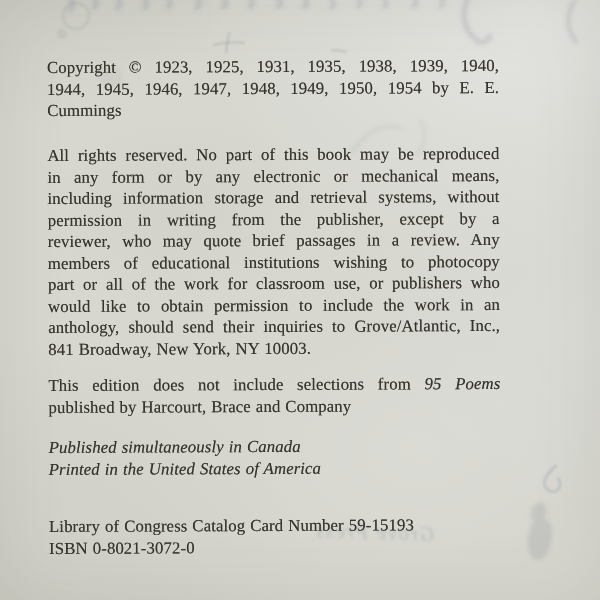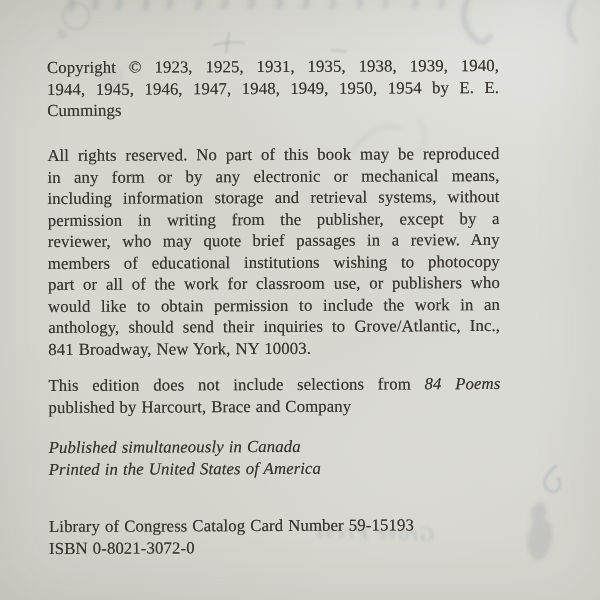--- a/index.html
+++ b/index.html
@@ -118,21 +118,21 @@
     <div class="line">permission in writing from the publisher, except by a</div>
     <div class="line">reviewer, who may quote brief passages in a review. Any</div>
     <div class="line">members of educational institutions wishing to photocopy</div>
     <div class="line">part or all of the work for classroom use, or publishers who</div>
     <div class="line">would like to obtain permission to include the work in an</div>
     <div class="line">anthology, should send their inquiries to Grove/Atlantic, Inc.,</div>
     <div class="line last">841 Broadway, New York, NY 10003.</div>
   </div>
 
   <div class="para" id="p3">
-    <div class="line"><span>This edition does not include selections from </span><span class="it">84 Poems</span></div>
+    <div class="line"><span>This edition does not include selections from </span><span class="it">95 Poems</span></div>
     <div class="line last">published by Harcourt, Brace and Company</div>
   </div>
 
   <div class="para italic" id="p4">
     <div class="line last">Published simultaneously in Canada</div>
     <div class="line last">Printed in the United States of America</div>
   </div>
 
   <div class="para" id="p5">
     <div class="line last">Library of Congress Catalog Card Number 59-15193</div>

